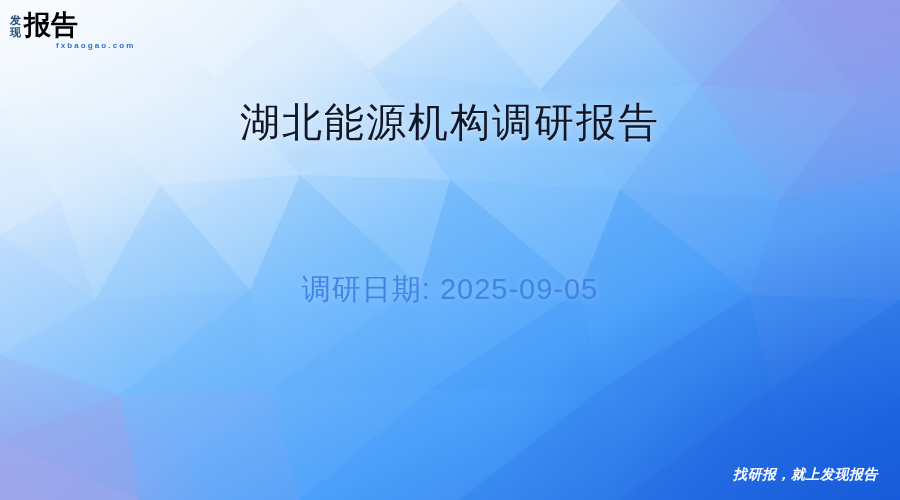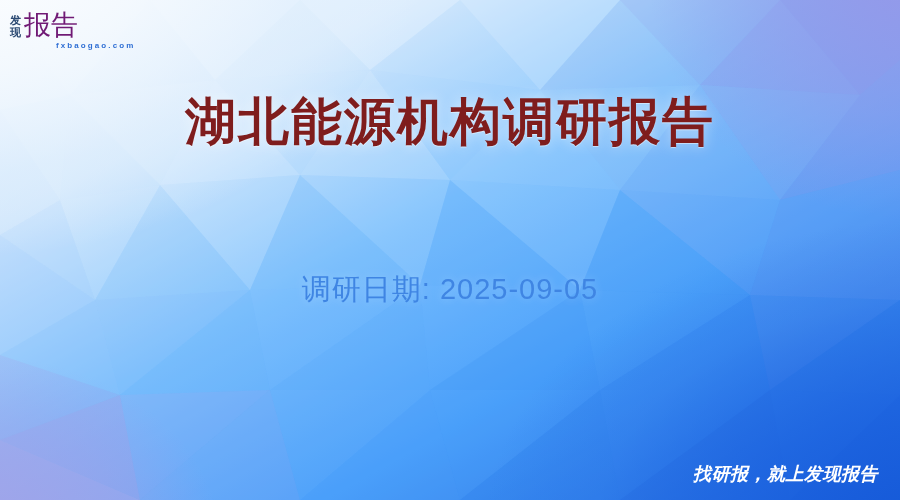--- a/index.html
+++ b/index.html
@@ -82,22 +82,22 @@
   .logo-stack span {
     font-size: 11px;
     line-height: 12px;
     font-weight: 700;
     color: #2b4a73;
     letter-spacing: 0px;
   }
   .logo-main {
     font-size: 27px;
     line-height: 29px;
-    font-weight: 400;
-    color: #701a75;
+    font-weight: 700;
+    color: #000000;
     letter-spacing: 0px;
   }
   .logo-url {
     margin-top: 1px;
     margin-left: 1px;
     font-size: 8px;
     line-height: 10px;
     font-weight: 700;
     color: #2f6fd4;
     letter-spacing: 2.1px;
@@ -106,24 +106,24 @@
 
   
   #title-block {
     position: absolute;
     left: 0;
     top: 84px;
     width: 900px;
     text-align: center;
   }
   #main-title {
-    font-size: 51px;
+    font-size: 40px;
     line-height: 76px;
-    font-weight: 700;
-    color: #7f1d1d;
+    font-weight: 400;
+    color: #0f172a;
     letter-spacing: 2px;
     text-shadow:
        0 0 14px rgba(255,255,255,0.55),
        0 1px 0 rgba(255,255,255,0.45);
   }
   #subtitle {
     position: absolute;
     left: 0;
     top: 230px;
     width: 900px;
@@ -135,21 +135,21 @@
     letter-spacing: 1px;
     text-shadow: 0 0 10px rgba(255,255,255,0.25);
     margin-top: 37px;
   }
 
   
   #tagline {
     position: absolute;
     right: 22px;
     bottom: 16px;
-    font-size: 18px;
+    font-size: 14px;
     line-height: 20px;
     font-weight: 700;
     font-style: italic;
     color: #ffffff;
     letter-spacing: 0.5px;
     white-space: nowrap;
   }
 </style>
 </head>
 <body>

